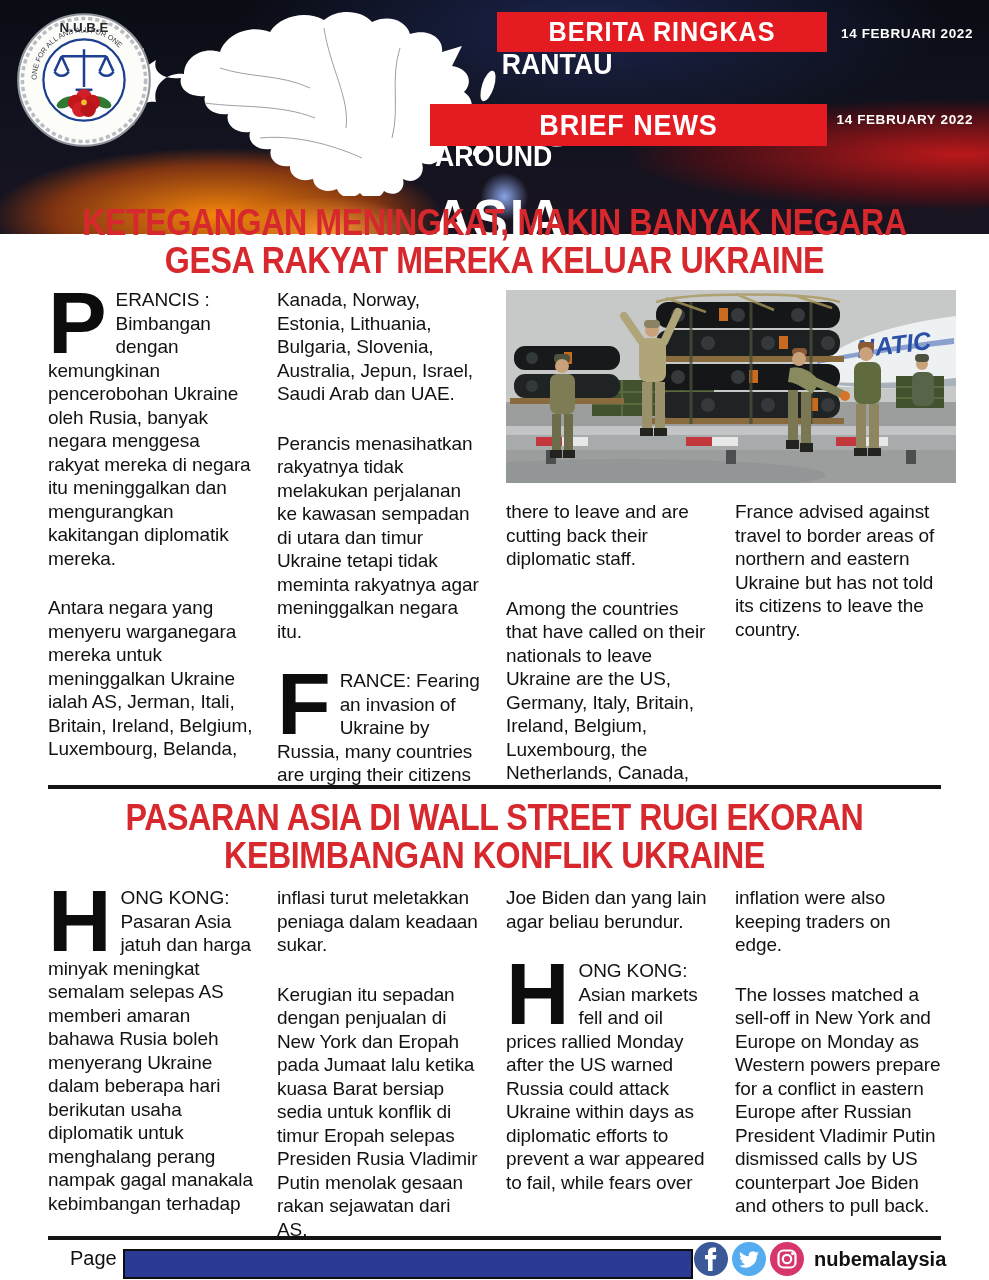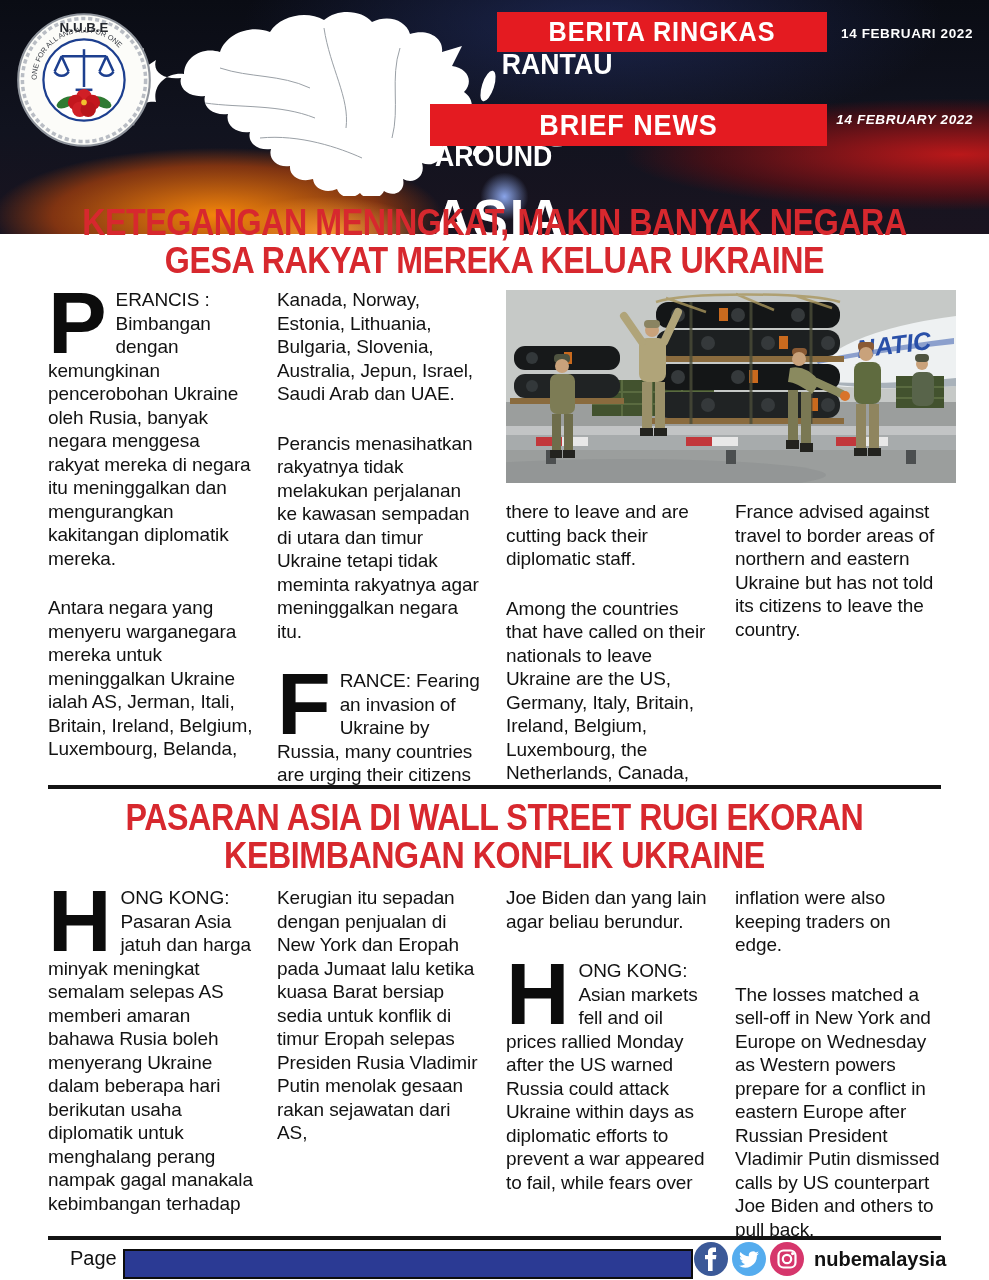--- a/index.html
+++ b/index.html
@@ -23,21 +23,21 @@
   .bar1 .band-text{font-size:28px;line-height:40px;letter-spacing:1px;}
   .bar2{left:430px;top:104px;width:397px;height:42px;}
   .bar2 .band-text{font-size:30px;line-height:42px;letter-spacing:1px;}
   .subline{position:absolute;display:flex;justify-content:center;align-items:baseline;gap:14px;color:#fff;flex-direction:column;}
   .subline .small{font-weight:700;font-size:29px;transform:scaleX(.92);}
   .subline .big{font-weight:700;font-size:55px;letter-spacing:2px;transform:scaleX(.95);}
   .sub1{left:497px;top:48px;width:330px;}
   .sub2{left:430px;top:140px;width:397px;}
   .hdr-date{position:absolute;right:16px;color:#fff;font-size:13.5px;font-weight:700;letter-spacing:.6px;white-space:nowrap;}
   .date1{top:26px;}
-  .date2{top:112px;font-style:italic;}
+  .date2{top:112px;}
   
   .headline{position:absolute;left:0;width:989px;text-align:center;color:var(--headline-red);}
   .headline .hl{display:block;font-weight:700;font-size:37px;line-height:38px;letter-spacing:-.5px;
                 white-space:nowrap;transform:scaleX(.87);transform-origin:50% 50%;}
   .headline1{top:204px;}
   .headline2{top:799px;}
   
   .col{position:absolute;width:207px;font-size:19px;line-height:23.5px;letter-spacing:-.1px;color:#121212;}
   .col p{margin:0 0 26px 0;}
   .dropcap{float:left;font-weight:700;font-size:88px;line-height:64px;margin:3px 9px 0 0;color:#0c0c0c;}
@@ -274,31 +274,32 @@
   <div class="headline headline2">
     <span class="hl">PASARAN ASIA DI WALL STREET RUGI EKORAN</span>
     <span class="hl">KEBIMBANGAN KONFLIK UKRAINE</span>
   </div>
 
   <div class="col c1 a2-top">
     <p><span class="dropcap">H</span><span>ONG KONG: Pasaran Asia jatuh dan harga minyak meningkat semalam selepas AS memberi amaran bahawa Rusia boleh menyerang Ukraine dalam beberapa hari berikutan usaha diplomatik untuk menghalang perang nampak gagal manakala kebimbangan terhadap</span></p>
   </div>
 
   <div class="col c2 a2-top">
+    <p>inflasi turut meletakkan peniaga dalam keadaan sukar.</p>
     <p>Kerugian itu sepadan dengan penjualan di New York dan Eropah pada Jumaat lalu ketika kuasa Barat bersiap sedia untuk konflik di timur Eropah selepas Presiden Rusia Vladimir Putin menolak gesaan rakan sejawatan dari AS,</p>
   </div>
 
   <div class="col c3 a2-top">
     <p>Joe Biden dan yang lain agar beliau berundur.</p>
     <p><span class="dropcap">H</span><span>ONG KONG: Asian markets fell and oil prices rallied Monday after the US warned Russia could attack Ukraine within days as diplomatic efforts to prevent a war appeared to fail, while fears over</span></p>
   </div>
 
   <div class="col c4 a2-top">
     <p>inflation were also keeping traders on edge.</p>
-    <p>The losses matched a sell-off in New York and Europe on Wednesday as Western powers prepare for a conflict in eastern Europe after Russian President Vladimir Putin dismissed calls by US counterpart Joe Biden and others to pull back.</p>
+    <p>The losses matched a sell-off in New York and Europe on Monday as Western powers prepare for a conflict in eastern Europe after Russian President Vladimir Putin dismissed calls by US counterpart Joe Biden and others to pull back.</p>
   </div>
 
   <div class="rule rule2"></div>
   <div class="page-label">Page 2</div>
   <div class="footer-bar"></div>
 
   <span class="social fb">
     <svg width="34" height="34" viewBox="0 0 34 34">
         <path fill="#fff" d="M19 10h3V5.5h-3.6c-3 0-4.4 2.2-4.4 4.6V13h-3v4.3h3V29h4.6V17.3h3.3l.5-4.3h-3.8v-2c0-.7.5-1 1.4-1z"></path>
       </svg>

